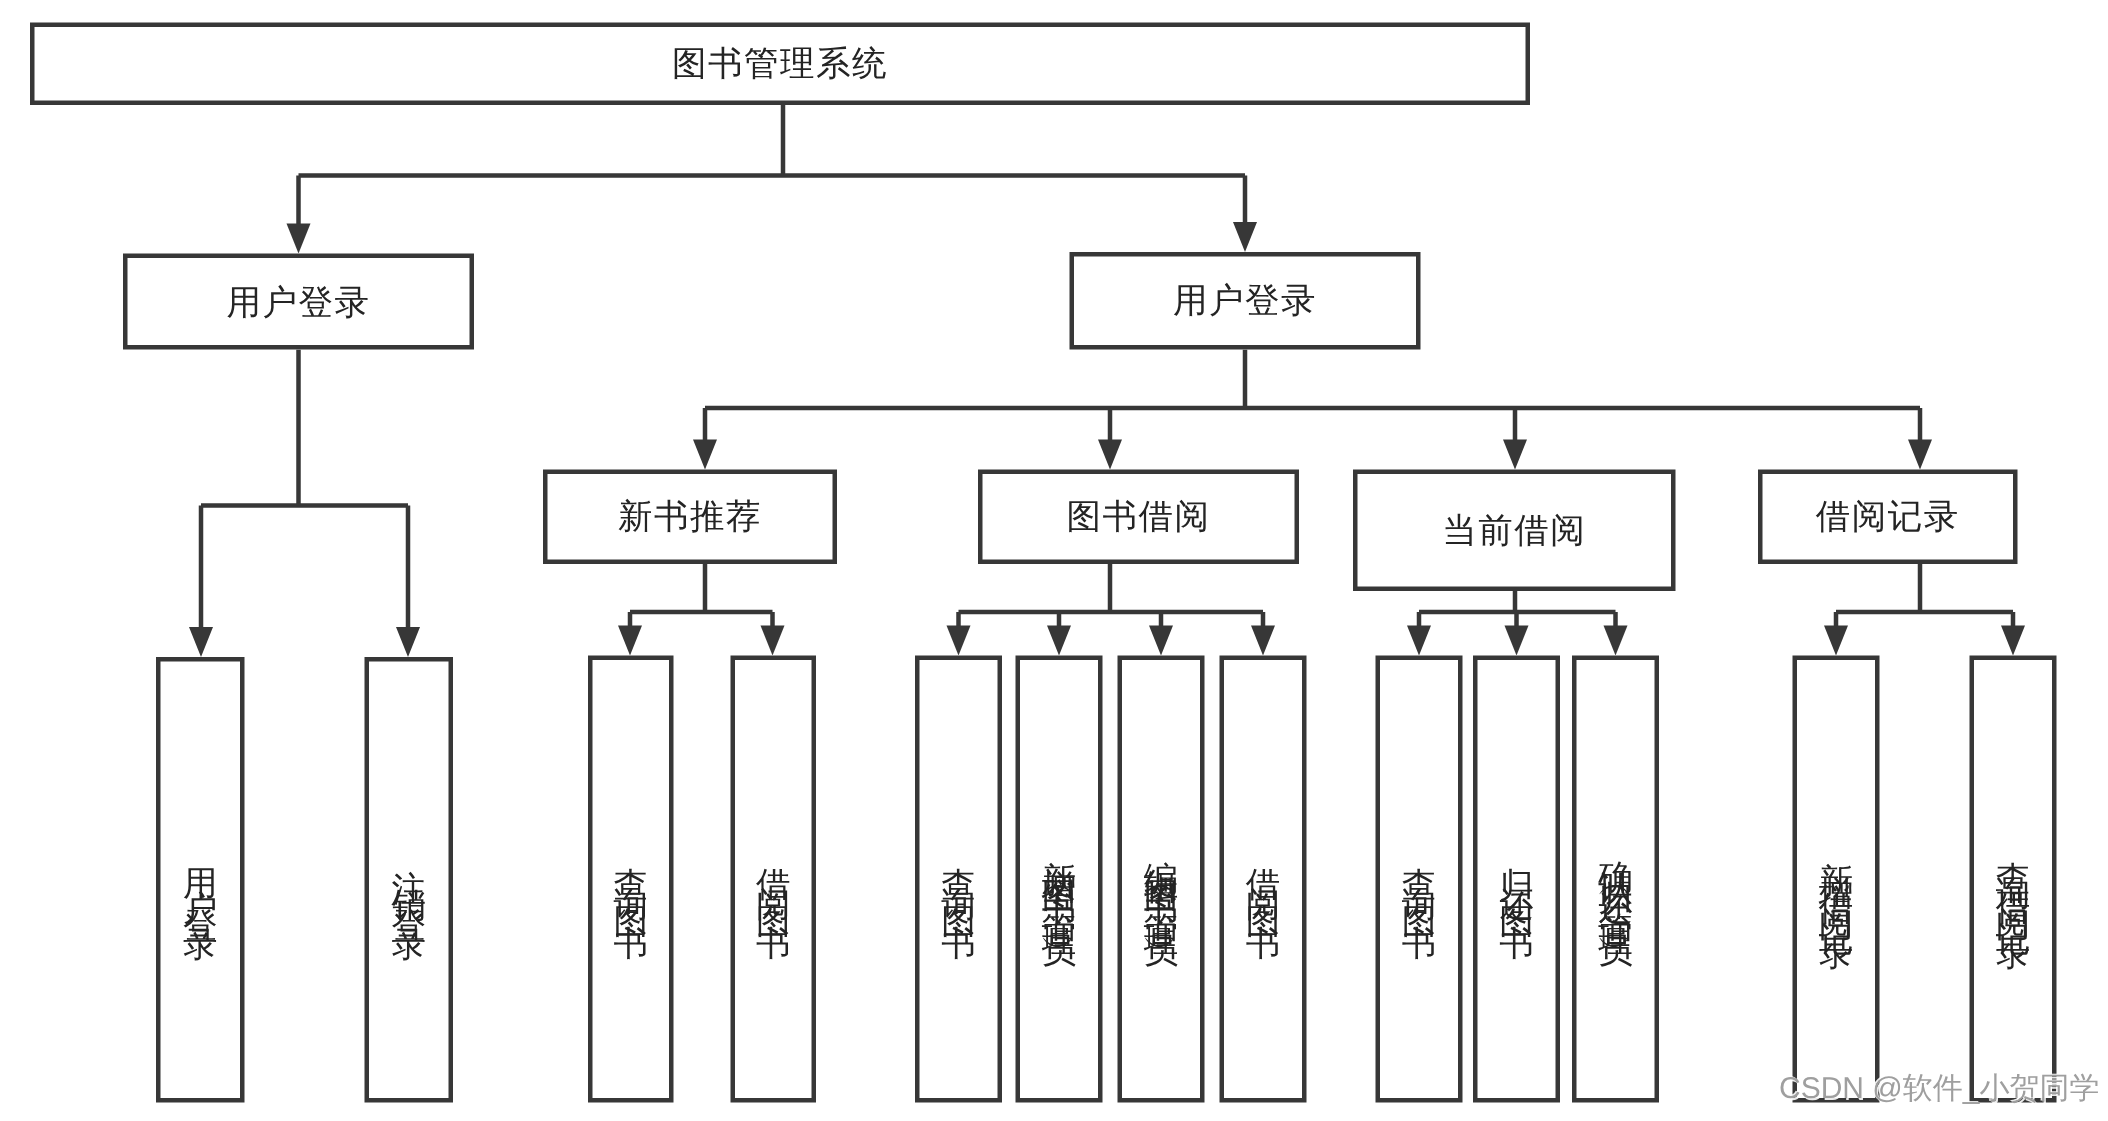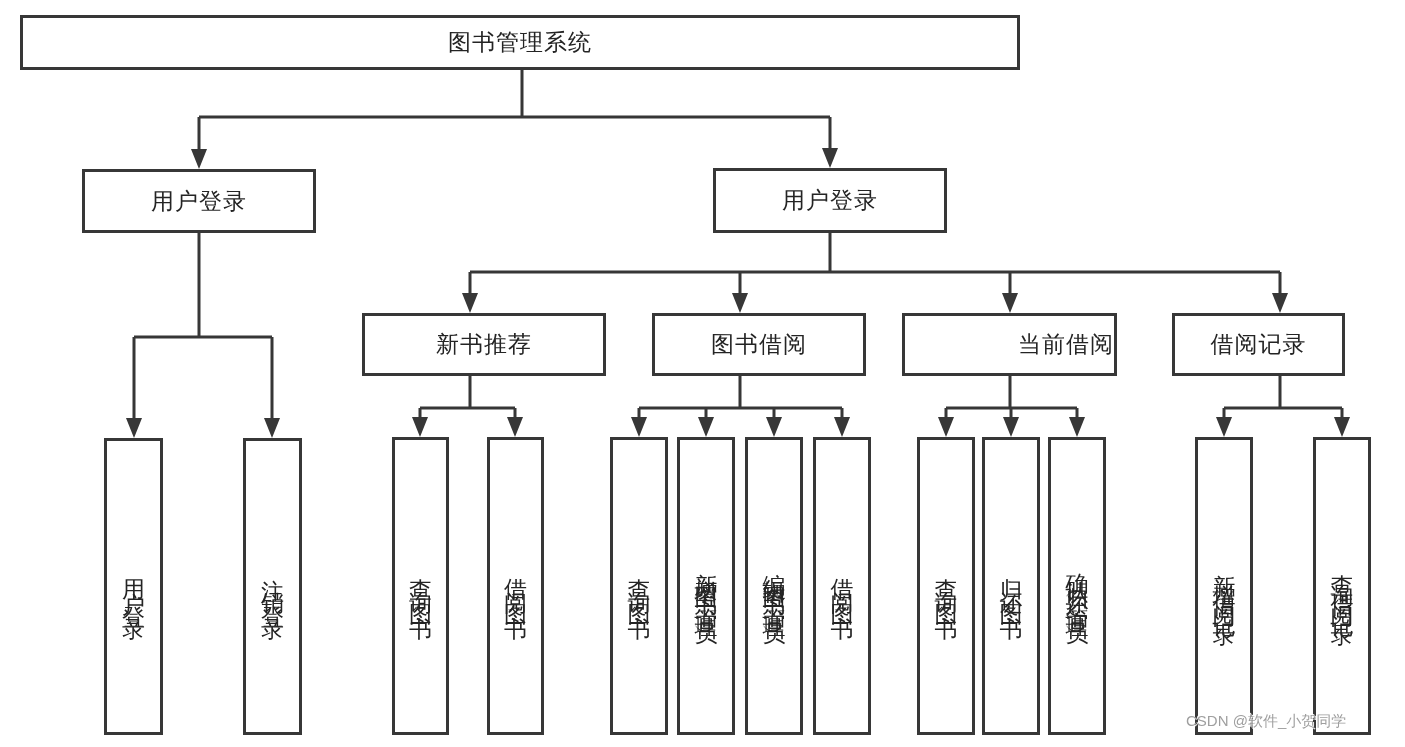--- a/index.html
+++ b/index.html
@@ -38,21 +38,21 @@
     letter-spacing: 13px;
     line-height: 1;
     white-space: nowrap;
   }
   .vbox .vtext.mid  { letter-spacing: 10px; }
   .vbox .vtext.long { letter-spacing: 7px; }
   .watermark {
     position: absolute;
     left: 1186px;
     top: 712px;
-    font-size: 15px;
+    font-size: 20px;
     color: #9f9f9f;
     white-space: nowrap;
     text-shadow: 1px 1px 0 rgba(255,255,255,0.9), -1px -1px 0 rgba(255,255,255,0.9);
     z-index: 5;
   }
 </style>
 </head>
 <body>
 
 <div class="stage">
@@ -101,27 +101,27 @@
     <span>图书管理系统</span>
   </div>
 
   <div class="node hbox" style="left:82px; top:169px; width:234px; height:64px;">
     <span>用户登录</span>
   </div>
   <div class="node hbox" style="left:713px; top:168px; width:234px; height:65px;">
     <span>用户登录</span>
   </div>
 
-  <div class="node hbox" style="left:362px; top:313px; width:244px; height:63px;">
+  <div class="node hbox" style="left:362px; top:313px; width:196px; height:63px;">
     <span>新书推荐</span>
   </div>
   <div class="node hbox" style="left:633px; top:313px; width:214px; height:63px;margin-left:19px;">
     <span>图书借阅</span>
   </div>
-  <div class="node hbox" style="left:902px; top:313px; width:215px; height:63px;justify-content:flex-end;">
+  <div class="node hbox" style="left:902px; top:313px; width:215px; height:81px;">
     <span>当前借阅</span>
   </div>
   <div class="node hbox" style="left:1172px; top:313px; width:173px; height:63px;">
     <span>借阅记录</span>
   </div>
 
   <div class="node vbox" style="left:104px; top:438px; width:59px; height:297px;">
     <span class="vtext">用户登录</span>
   </div>
   <div class="node vbox" style="left:243px; top:438px; width:59px; height:297px;">

